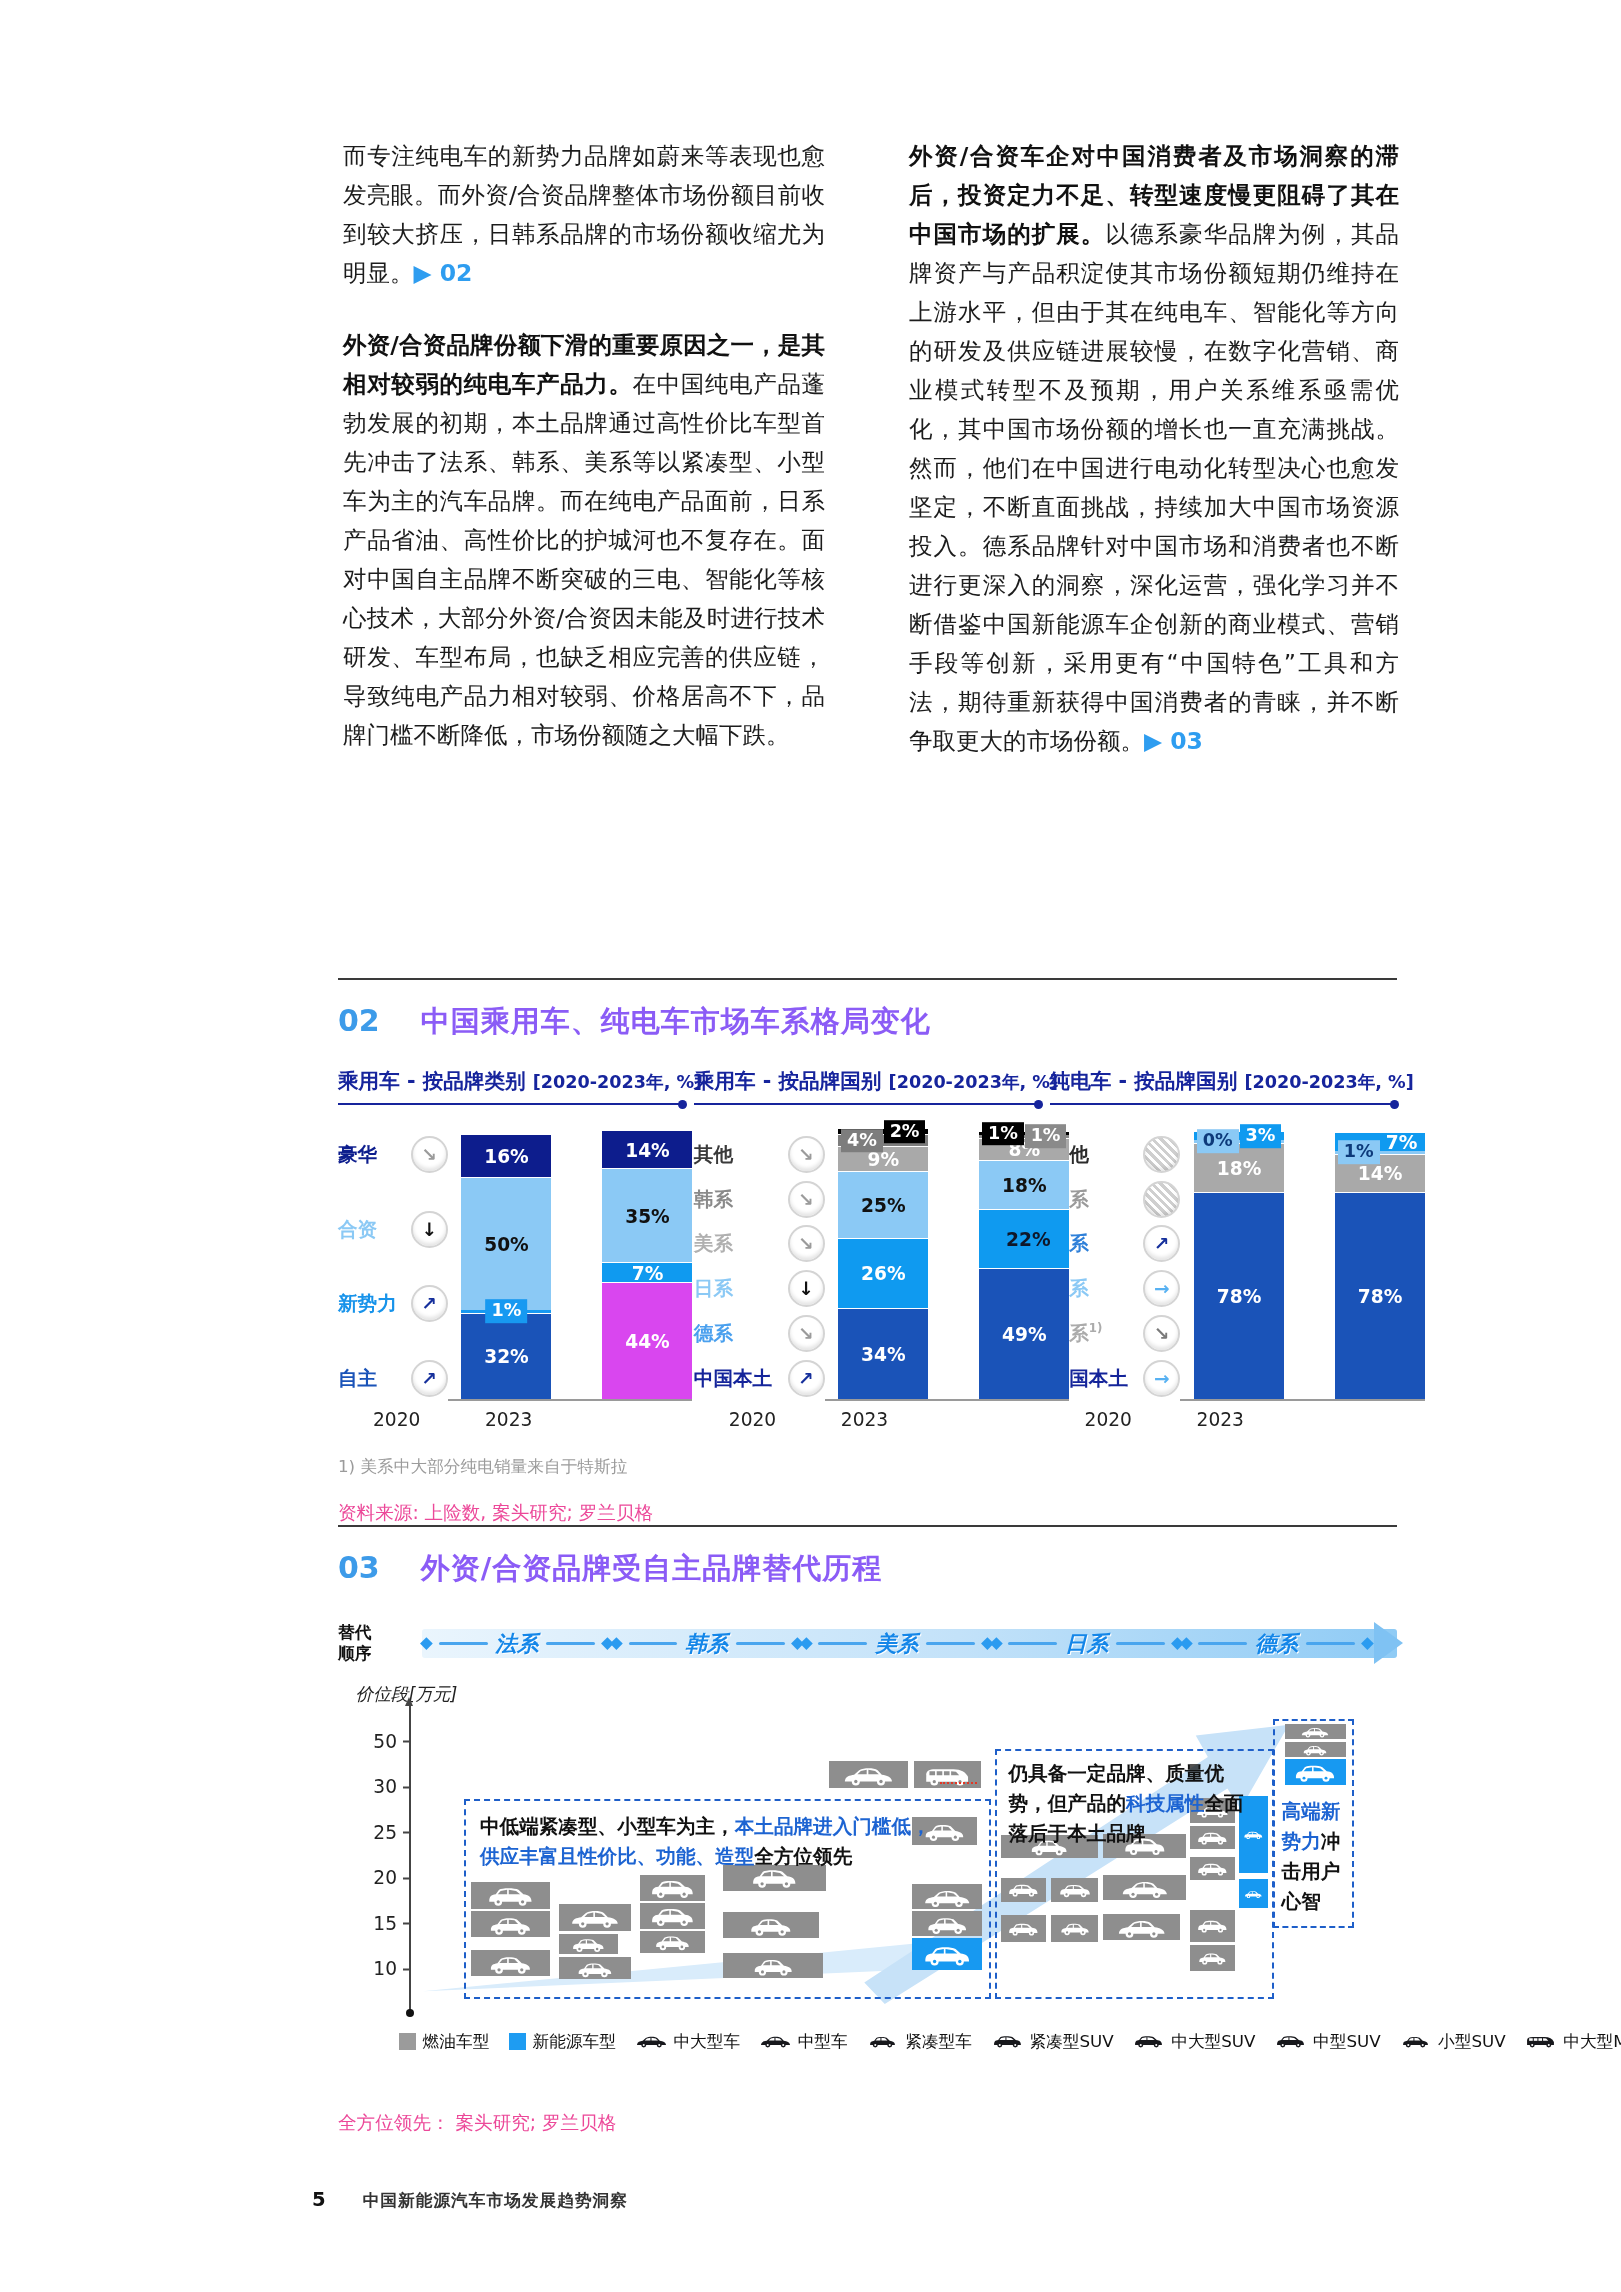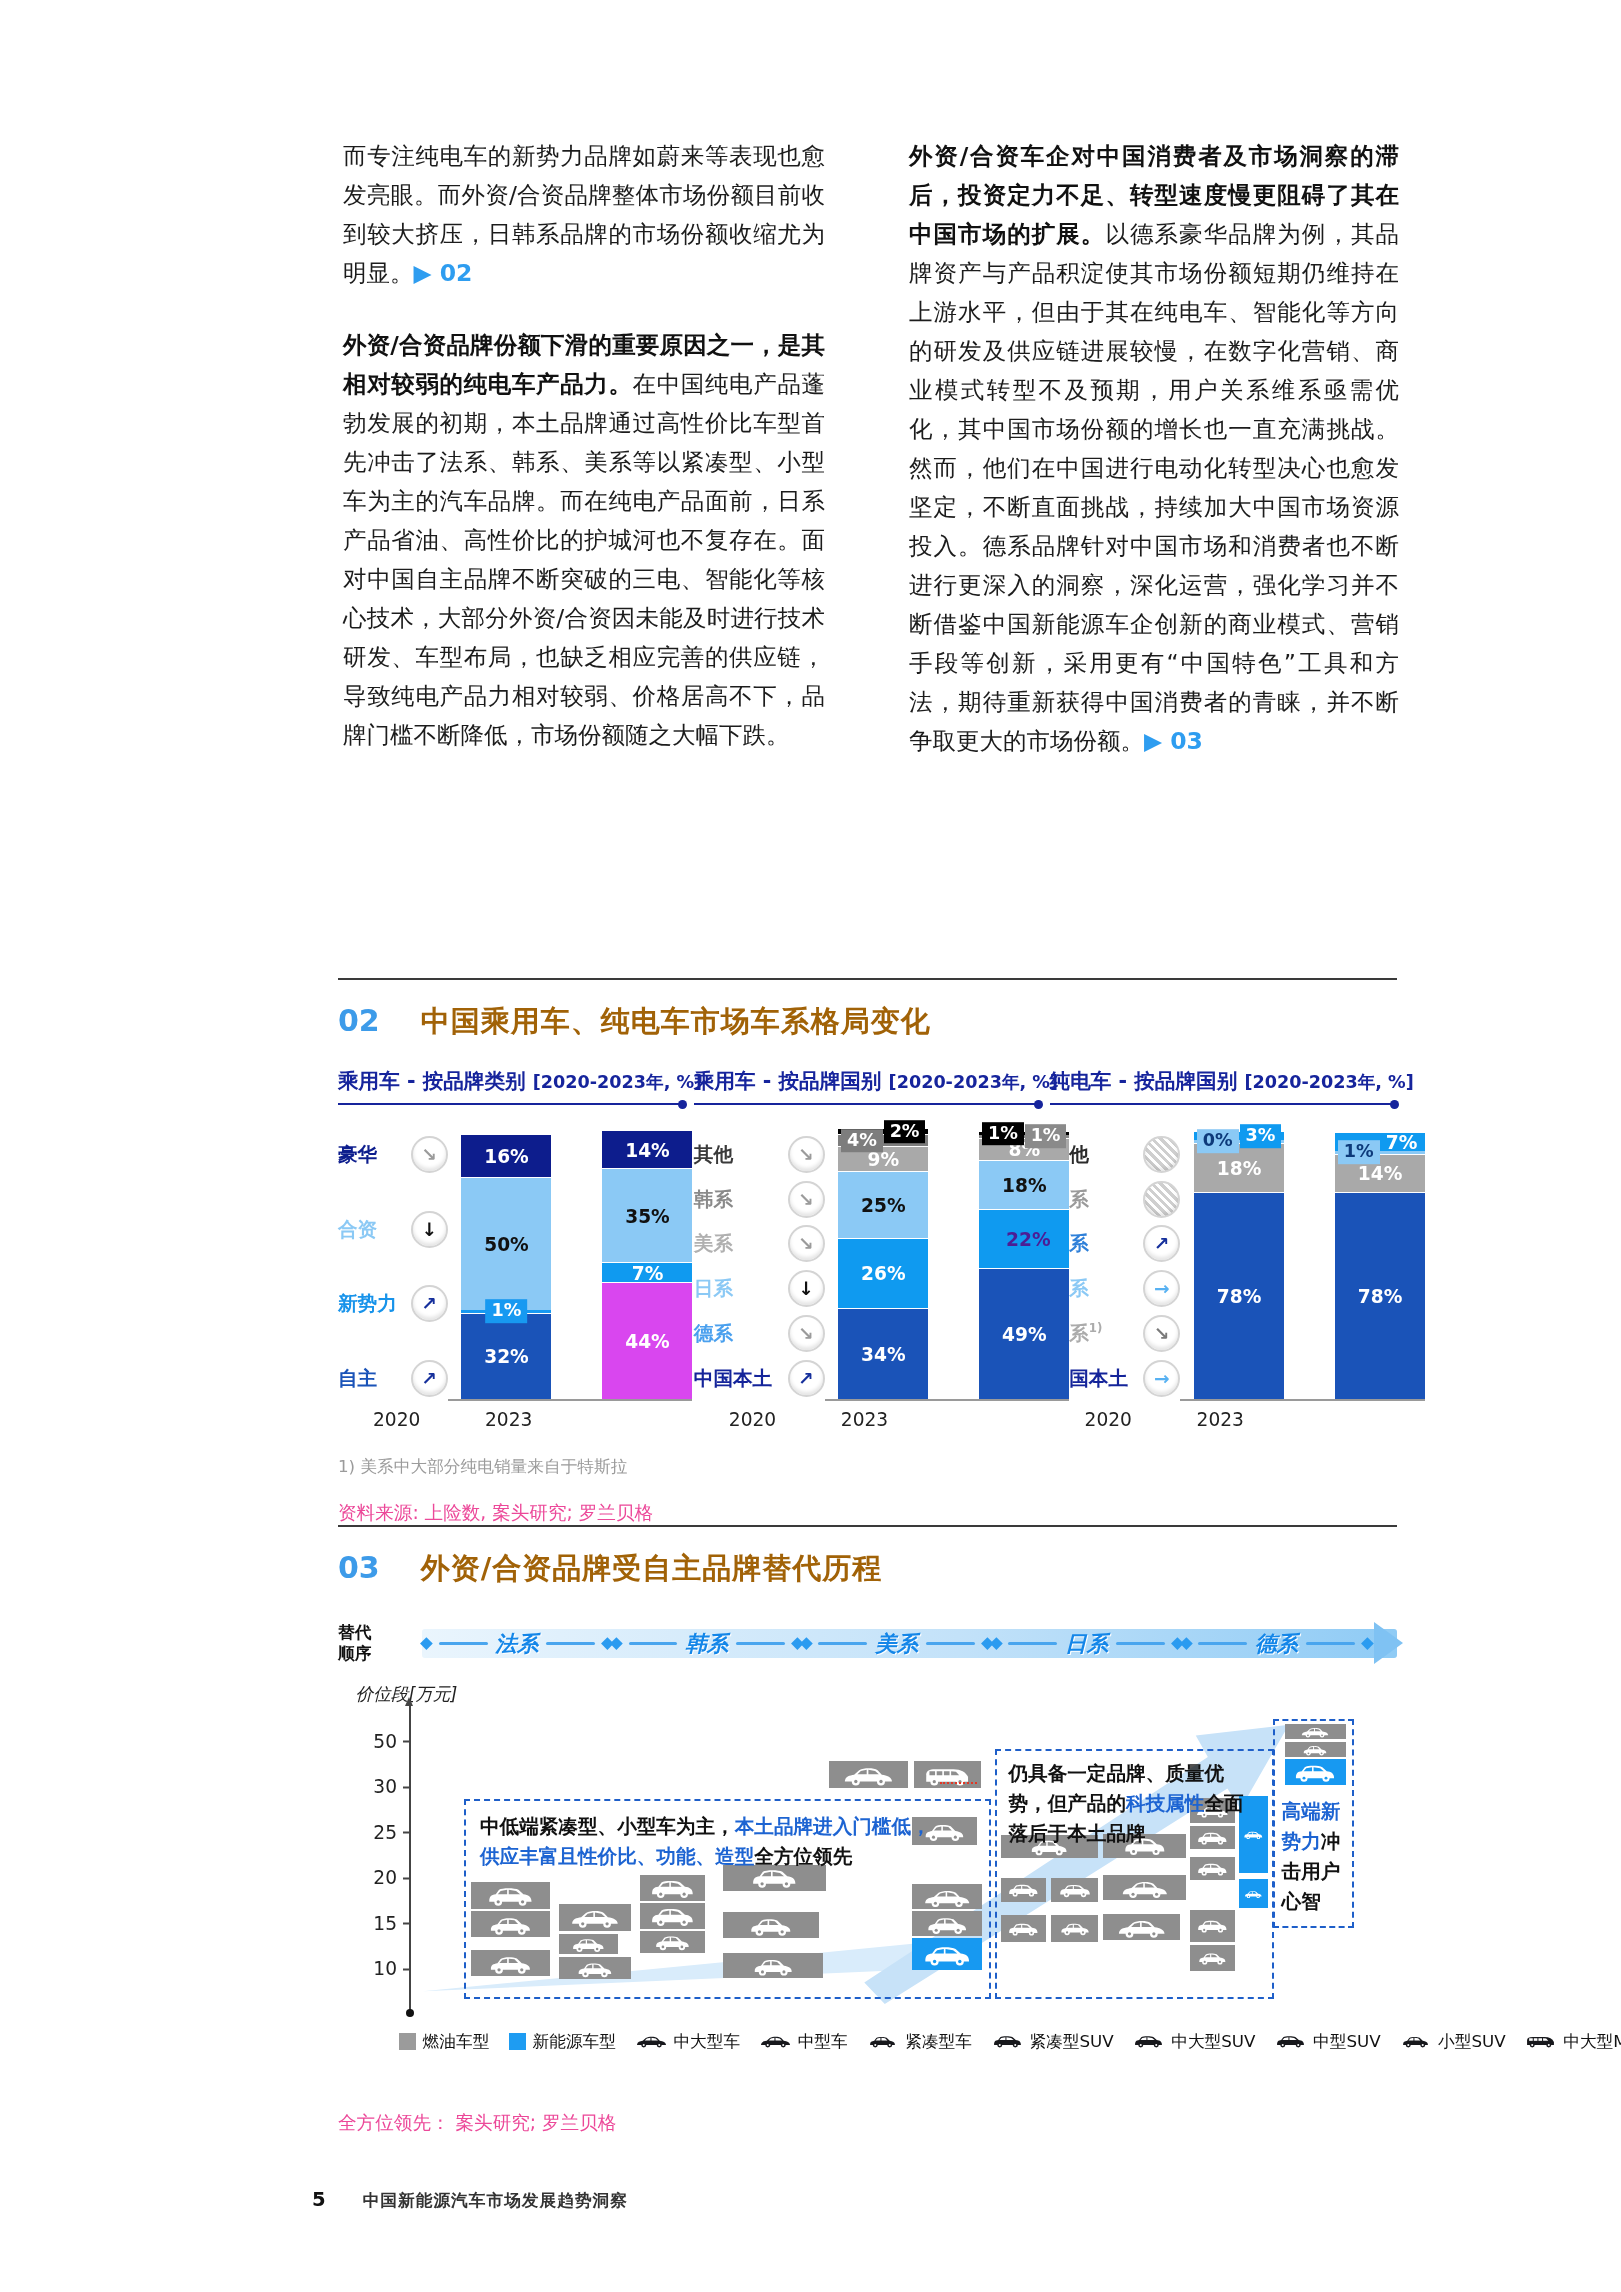--- a/index.html
+++ b/index.html
@@ -11,21 +11,21 @@
   .col.left{width:482px;}
   .col.right{width:490px;}
   .col p{margin:0 0 33px 0;}
   .col b{font-weight:bold;color:#111;}
   .ref{color:#2e9df0;font-weight:bold;white-space:nowrap;}
   
   .fig{position:absolute;left:338px;width:1059px;}
   .fig-rule{height:0;border-top:2px solid #3a3a3a;}
   .fig-head{display:flex;align-items:baseline;gap:41px;margin-top:21.6px;}
   .fig-num{color:#3d9be9;font-weight:bold;font-size:30px;}
-  .fig-title{color:#a16207;font-weight:bold;font-size:29px;letter-spacing:1px;}
+  .fig-title{color:#8b5cf6;font-weight:bold;font-size:29px;letter-spacing:1px;}
   .src{font-size:18.6px;color:#ec4899;}
   .footnote{font-size:16.7px;color:#9b9b9b;}
   
   .charts{display:flex;gap:8.8px;margin-top:25.5px;}
   .chart{width:347px;}
   .subtt{color:#16249c;font-weight:bold;font-size:20.6px;white-space:nowrap;}
   .subtt .rng{font-size:17.6px;}
   .subline{position:relative;border-bottom:2.9px solid #16249c;margin-top:7.8px;}
   .subline::after{content:"";position:absolute;right:-2px;bottom:-5.9px;width:8.8px;height:8.8px;border-radius:50%;background:#16249c;}
   .chart-body{display:flex;margin-top:29px;}
@@ -223,21 +223,21 @@
                 <div class="seg" style="height: 2.9px; background: rgb(138, 138, 138);">
                   <span class="chip r" style="background: rgb(138, 138, 138);">1%</span>
                 </div>
                 <div class="seg" style="height: 21px; background: rgb(169, 169, 169); border-top: 1px solid rgb(255, 255, 255);">
                   <span class="in" style="color: rgb(255, 255, 255);">8%</span>
                 </div>
                 <div class="seg" style="height: 48px; background: rgb(139, 201, 245); border-top: 1px solid rgb(255, 255, 255);">
                   <span class="in" style="color: rgb(17, 17, 17);">18%</span>
                 </div>
                 <div class="seg" style="height: 58px; background: rgb(15, 154, 240); border-top: 1px solid rgb(255, 255, 255);">
-                  <span class="in" style="color: #4c1d95; padding-left: 8px;">22%</span>
+                  <span class="in" style="color: #0f172a; padding-left: 8px;">22%</span>
                 </div>
                 <div class="seg" style="height: 130px; background: rgb(26, 83, 184); border-top: 1px solid rgb(255, 255, 255);">
                   <span class="in" style="color: rgb(255, 255, 255);">49%</span>
                 </div>
               </div>
             </div>
           </div>
         <div class="years">
             <span>2020</span>
             <span>2023</span>

